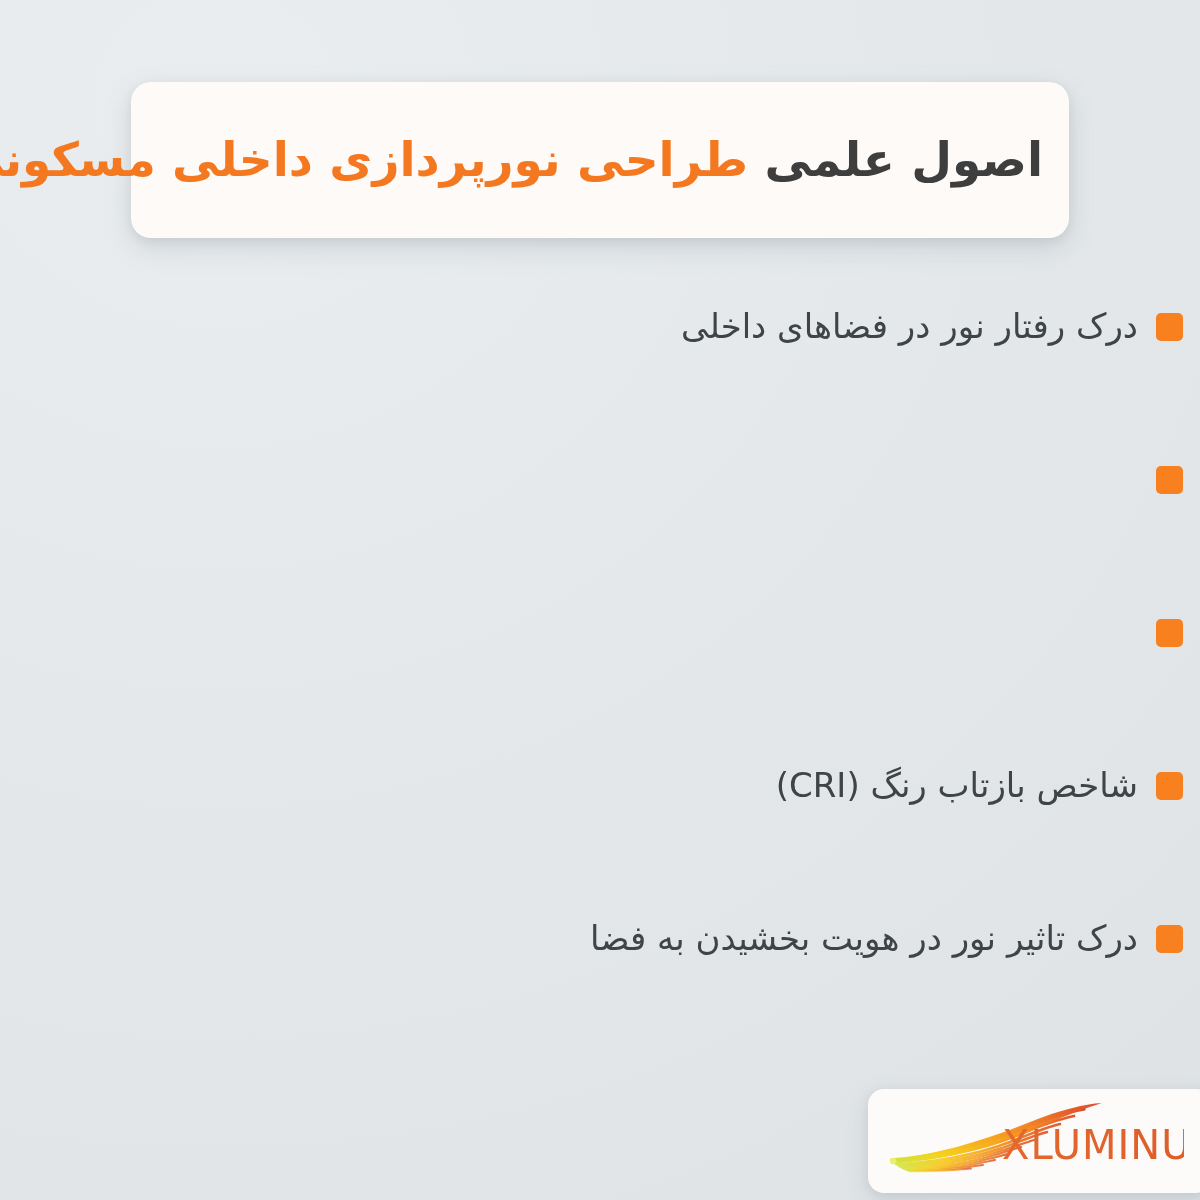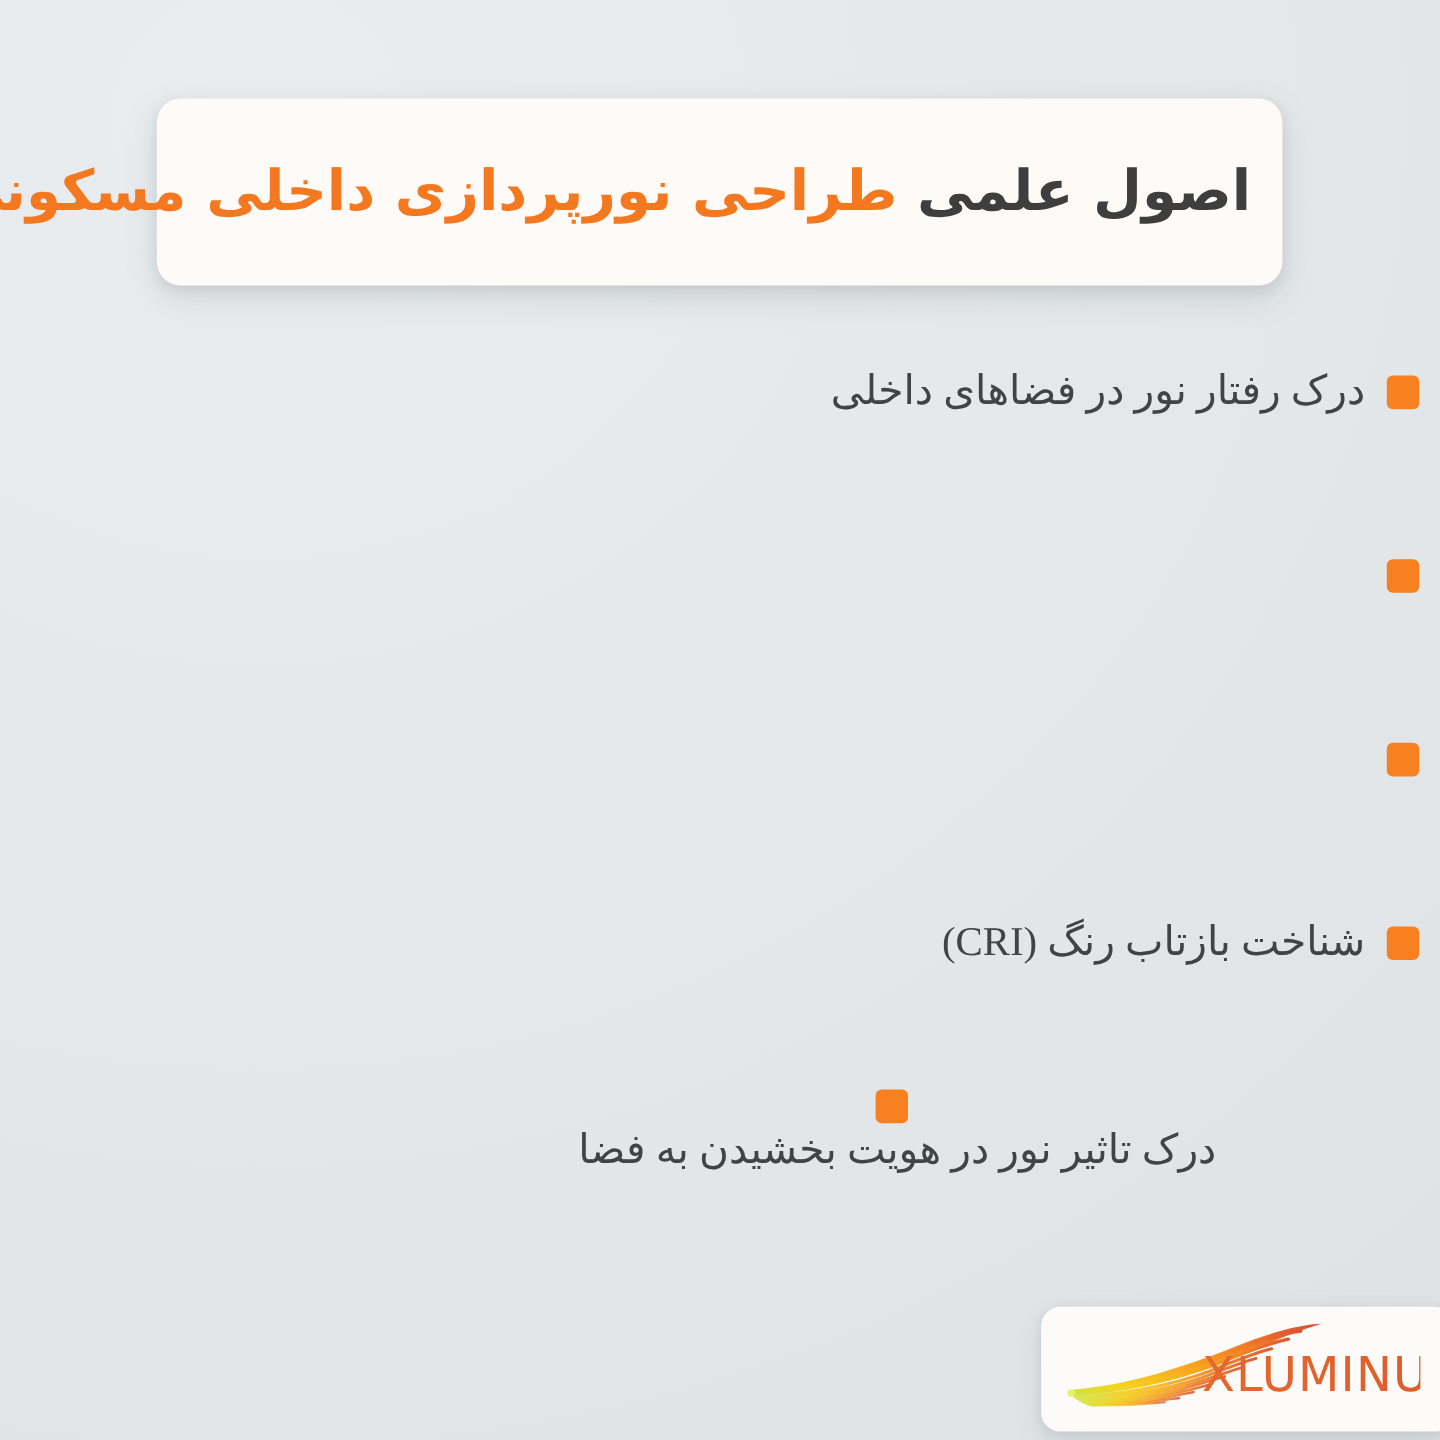--- a/index.html
+++ b/index.html
@@ -82,21 +82,20 @@
     height: 62px;
     margin-bottom: 91px;
     padding-left: 286px;
     padding-right: 0;
     box-sizing: border-box;
     width: 1200px;
   }
 
   .list-item:last-child {
     margin-bottom: 0;
-    flex-direction: column;
   }
 
   .bullet-wrap {
     flex: 0 0 auto;
     width: 62px;
     display: flex;
     align-items: center;
     justify-content: center;
   }
 
@@ -112,21 +111,20 @@
     text-align: right;
     direction: rtl;
     font-size: 34px;
     font-weight: normal;
     color: #3f4446;
     line-height: 1.35;
     padding-right: 0;
     padding-left: 10px;
     white-space: nowrap;
     overflow: visible;
-    font-family: Liberation Serif, serif;
   }
 
   
   .logo-card {
     position: absolute;
     left: 868px;
     top: 1089px;
     width: 344px;
     height: 104px;
     background: #fdfbfa;
@@ -186,21 +184,21 @@
     <li class="list-item">
       <span class="bullet-wrap">
         <span class="bullet-square"></span>
       </span>
     </li>
 
     <li class="list-item">
       <span class="bullet-wrap">
         <span class="bullet-square"></span>
       </span>
-      <span class="item-text">شناخت بازتاب رنگ (CRI)</span>
+      <span class="item-text">شاخص بازتاب رنگ (CRI)</span>
     </li>
 
     <li class="list-item">
       <span class="bullet-wrap">
         <span class="bullet-square"></span>
       </span>
       <span class="item-text">درک تاثیر نور در هویت بخشیدن به فضا</span>
     </li>
 
   </ul>

